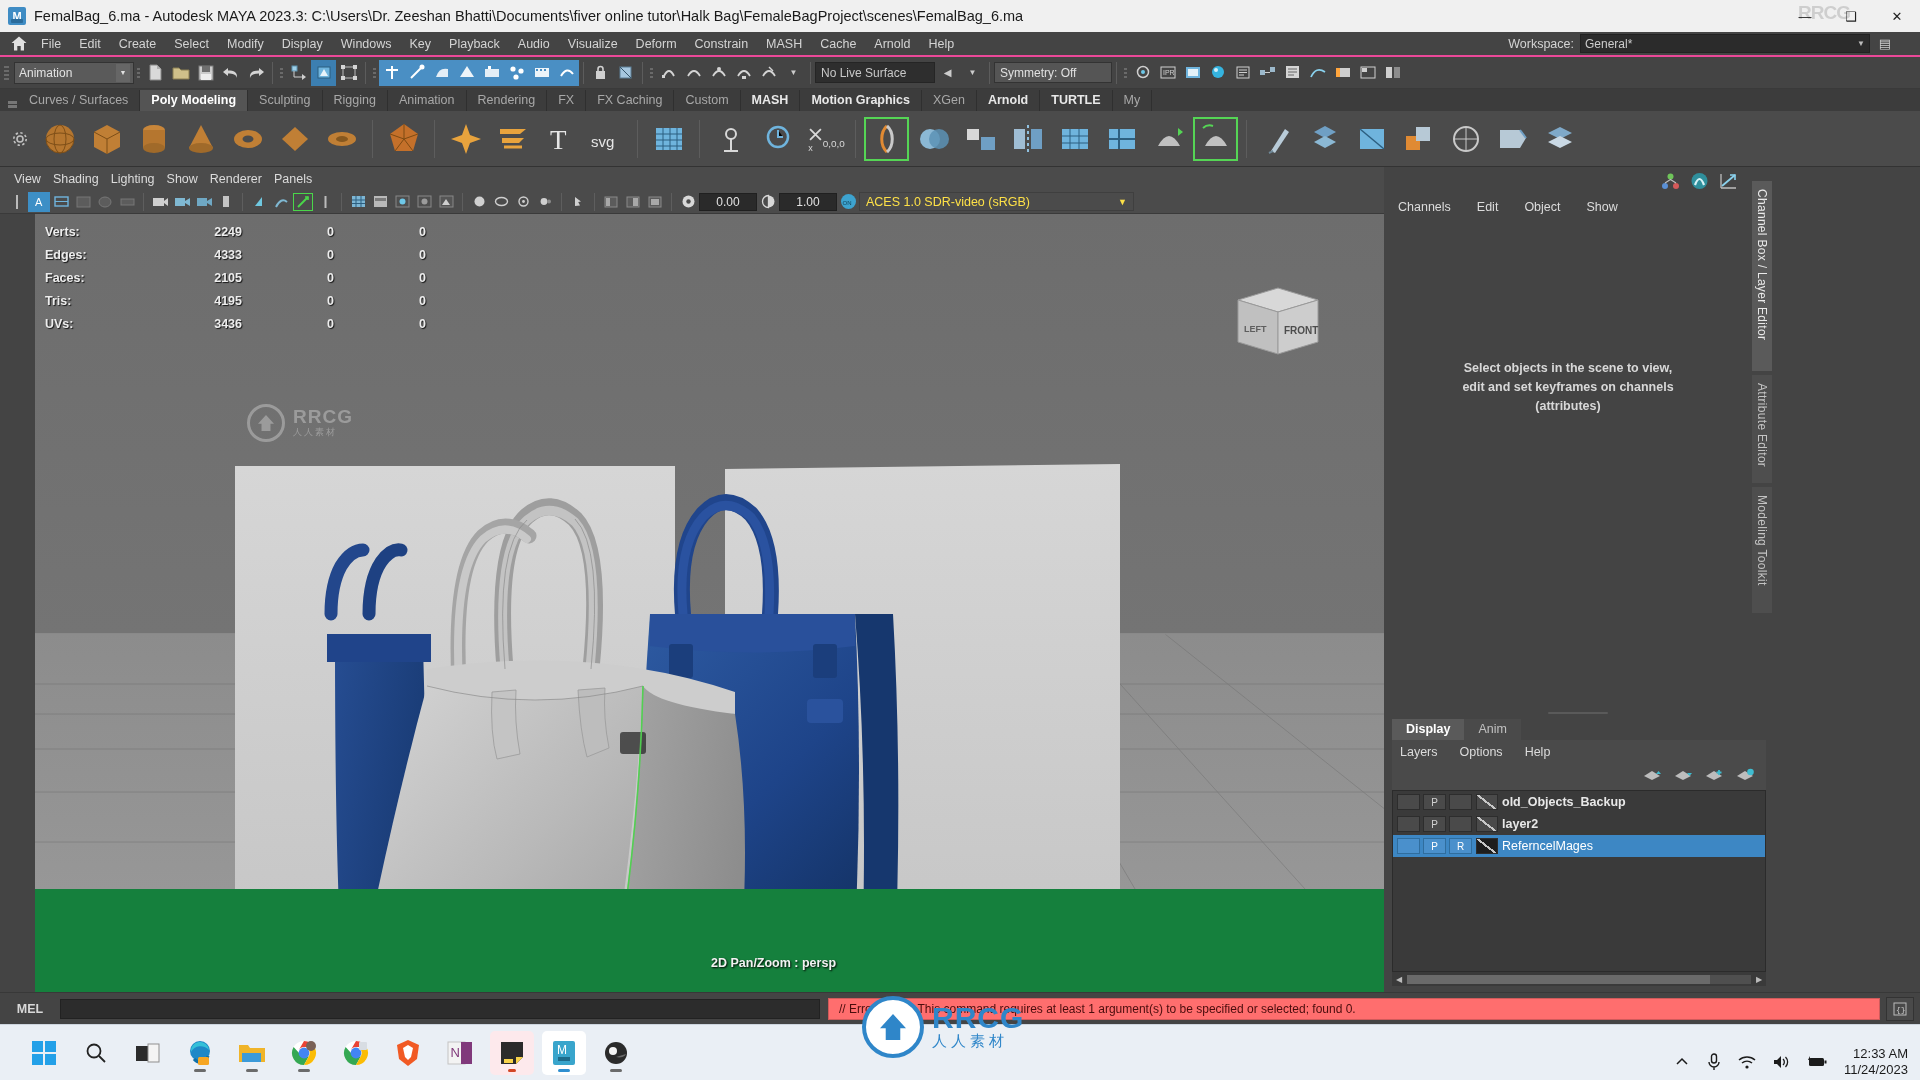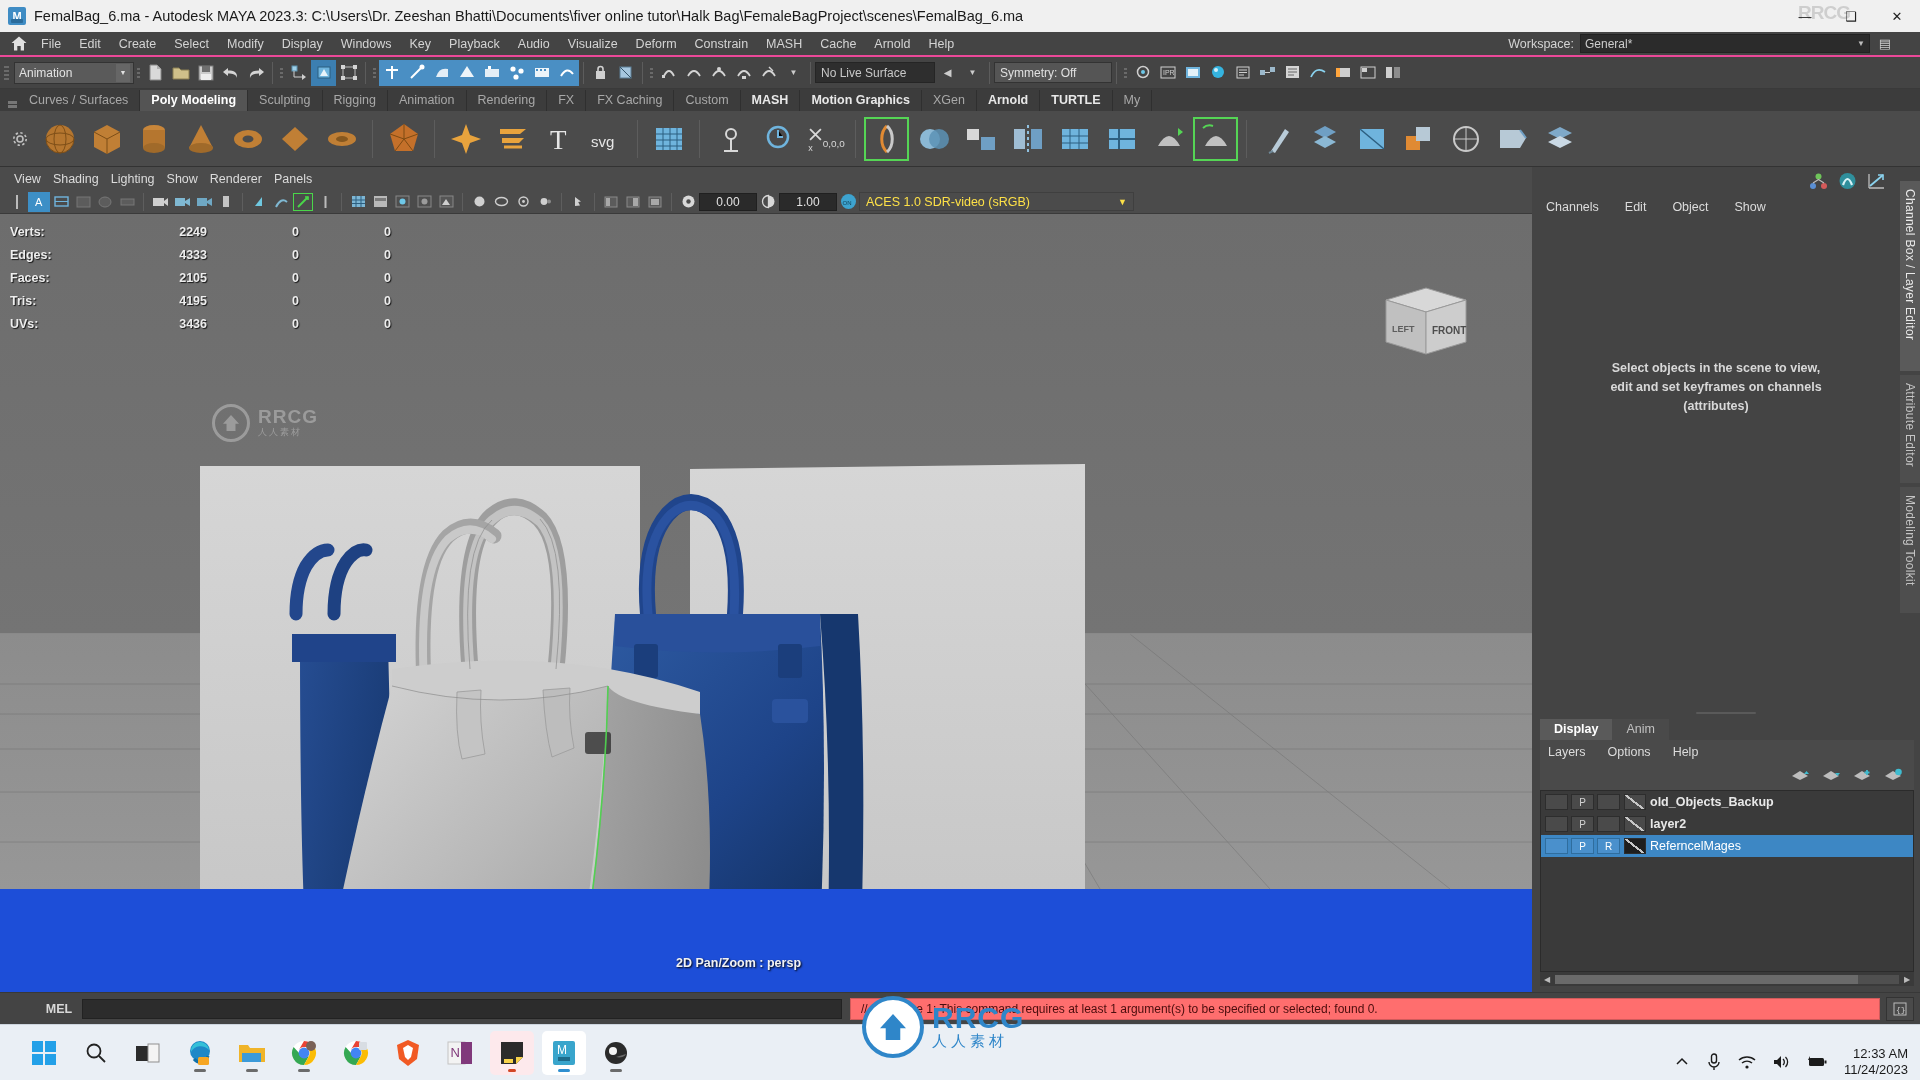--- a/index.html
+++ b/index.html
@@ -95,42 +95,42 @@
     padding-left: 4px; border-bottom: 1px solid #333;
   }
   .shelf-gear { width: 32px; display:flex; align-items:center; justify-content:center; color:#c0c0c0; font-size:16px;}
   .sh-ico { width: 47px; height: 46px; display:flex; align-items:center; justify-content:center; position:relative;}
   .sh-sep { width:1px; height:38px; background:#5d5d5d; margin:0 7px;}
 
   
   .body { flex: 1; display: flex; min-height: 0; background: #444; }
 
   
-  .viewcol { width: 1532px; display: flex; flex-direction: column; background:#444; }
+  .viewcol { width: 1384px; display: flex; flex-direction: column; background:#444; }
   .panelmenu {
     height: 23px; background: #4b4b4b; display: flex; align-items: center; padding-left: 14px; gap: 0;
     flex: 0 0 23px;
   }
   .pm { font-size: 12.5px; color: #dcdcdc; padding: 1px 12px 1px 0; }
   .viewtoolbar {
     height: 24px; background: #4b4b4b; display: flex; align-items: center; flex:0 0 24px;
     padding-left: 6px; gap: 0; border-bottom: 1px solid #3a3a3a;
   }
   .vb { width: 22px; height: 20px; display:flex; align-items:center; justify-content:center; position:relative;}
   .vb.blue { background:#3d8fc6; }
   .vsep { width:1px; height:18px; background:#5e5e5e; margin:0 5px;}
   .numfield { width: 58px; height: 18px; background:#2a2a2a; border:1px solid #202020; color:#e3e3e3;
               font-size:12px; display:flex; align-items:center; justify-content:center;}
   .cspace { flex:1; height:19px; background:#4b4b4b; display:flex; align-items:center;
             color:#fde047; font-size:12.5px; padding-left:6px; position:relative; max-width:275px;
             border:1px solid #3f3f3f;}
   .cspace .arr { position:absolute; right:6px; font-size:9px;}
 
   
-  .viewport { flex: 1; position: relative; overflow: hidden; background:#1d4ed8; }
+  .viewport { flex: 1; position: relative; overflow: hidden; background:#15803d;margin-left:35px; }
   .vp-hud { position:absolute; left:10px; top:6px; font-size:12.5px; font-weight:bold; z-index:5; }
   .vp-hud table { border-collapse: collapse; }
   .vp-hud td { padding: 4.5px 0; color:#ededed; font-size:12.5px; font-weight:bold;
                text-shadow: 1px 1px 1px rgba(0,0,0,.8); }
   .vp-hud td.lbl { width: 92px; }
   .vp-hud td.v1 { width: 105px; text-align:right; }
   .vp-hud td.v2 { width: 92px; text-align:right; }
   .vp-hud td.v3 { width: 92px; text-align:right; }
   .viewcube { position:absolute; right:58px; top:68px; z-index:6;font-weight:bold; }
   .pan-label { position:absolute; left:676px; bottom:22px; color:#f2f2f2; font-size:12.5px;
@@ -177,21 +177,21 @@
   .lname { font-size:12.5px; color:#e8e8e8; font-weight:bold;}
   .lrow.sel .lname { color:#fff; font-weight:normal;}
   .lscroll { height:14px; background:#3a3a3a; display:flex; align-items:center; padding:0 2px;}
   .lscroll .track { flex:1; height:9px; background:#4f4f4f; margin:0 3px; position:relative;}
   .lscroll .thumb { position:absolute; left:0; top:0; height:9px; width:88%; background:#6a6a6a;}
   .lsarrow { font-size:8px; color:#bbb; width:10px; text-align:center;}
 
   
   .cmdline { height:32px; background:#444; display:flex; align-items:center; flex:0 0 32px; gap:0;
              border-top:1px solid #383838;}
-  .mel-lbl { width:46px; text-align:center; color:#d8d8d8; font-size:12.5px; font-weight:bold;margin-left:36px;}
+  .mel-lbl { width:60px; text-align:center; color:#d8d8d8; font-size:12.5px; font-weight:bold;}
   .mel-input { width:760px; height:20px; background:#2c2c2c; border:1px solid #222; }
   .errbar { flex:1; height:22px; background:#ff6e6e; display:flex; align-items:center; padding-left:10px;
             margin-left:8px; margin-right:6px; border:1px solid #d05a5a; overflow:hidden;}
   .errbar span { font-size:12px; color:#4a0d0d; white-space:nowrap;}
   .cmd-right { width:28px; height:24px; background:#4a4a4a; border:1px solid #333; margin-right:6px;
                display:flex; align-items:center; justify-content:center; color:#ccc; font-size:11px;}
 
   
   .taskbar { height:56px; background:#eaeff5; display:flex; align-items:center; flex:0 0 56px;
              position:relative; border-top:1px solid #cdd5de;}

